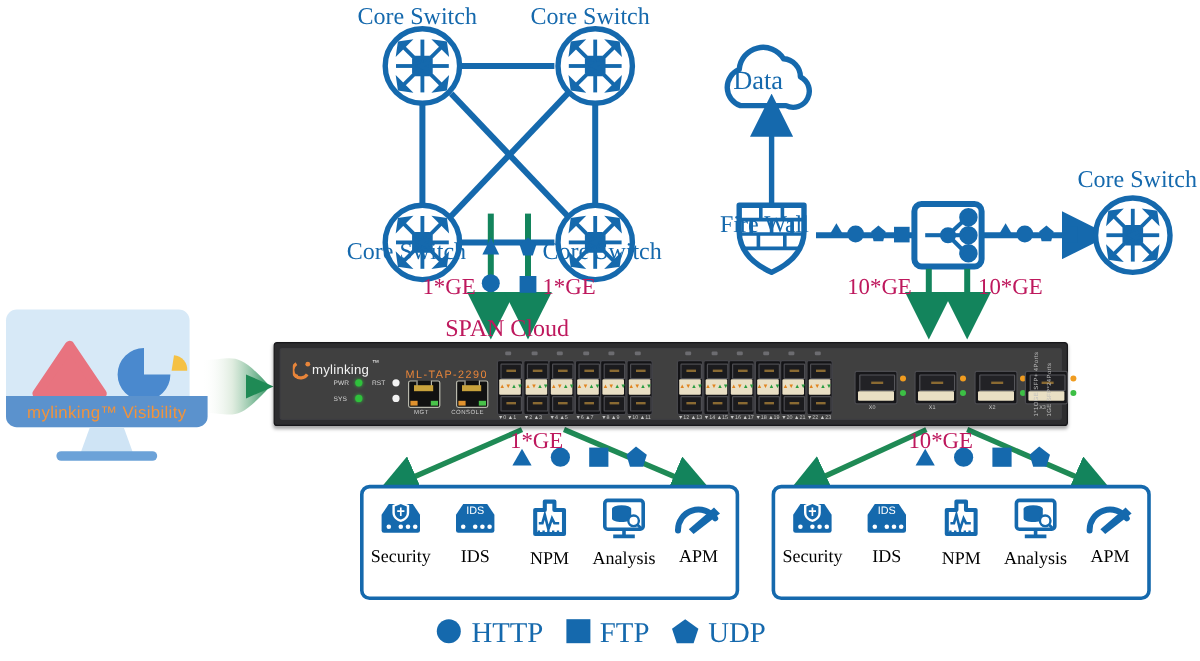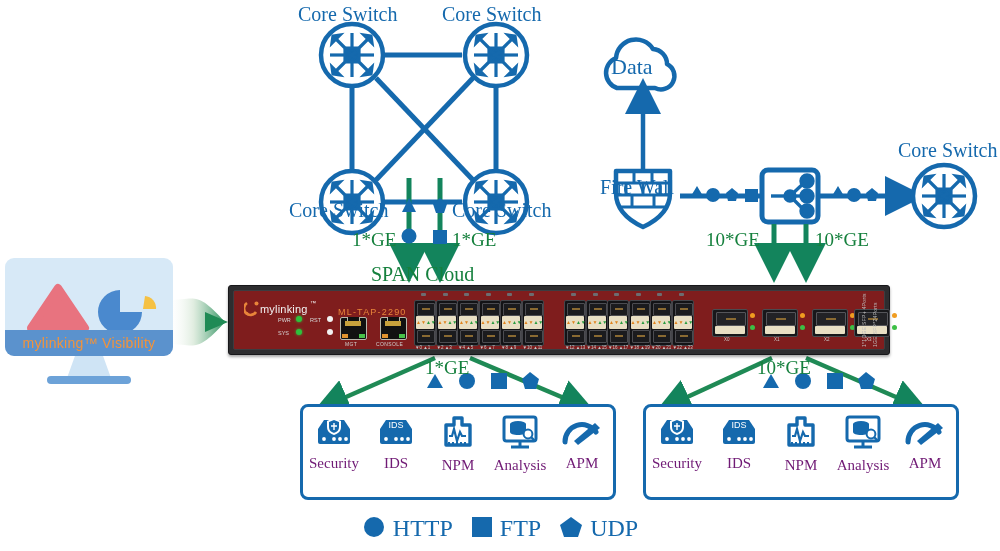--- a/index.html
+++ b/index.html
@@ -6,35 +6,35 @@
   body{
     width:1000px;height:551px;background:#ffffff;overflow:hidden;
     font-family:"Liberation Serif", serif;
     position:relative;
   }
   .stage{position:absolute;left:0;top:0;width:1000px;height:551px;}
   .lbl{
     position:absolute;color:#1569ad;font-family:"Liberation Serif",serif;
     white-space:nowrap;line-height:1;
   }
-  .lbl-green{color:#15803d;text-align:center;}
+  .lbl-green{color:#be185d;text-align:center;}
   .t20{font-size:20px;}
   .t19{font-size:19px;}
   .t22{font-size:22px;}
 
   
   .chassis{
     position:absolute;left:228px;top:285px;width:660px;height:68px;
     background:#2d2d2f;border-radius:3px;
     box-shadow:0 2px 3px rgba(0,0,0,.35);
     border:1px solid #17171a;
   }
   .chassis-inner{
     position:absolute;left:4px;top:4px;right:4px;bottom:4px;
-    background:#7f1d1d;border:1px solid #3c3c40;border-radius:2px;
+    background:#404040;border:1px solid #3c3c40;border-radius:2px;
   }
   .logo-wrap{position:absolute;left:10px;top:6px;width:72px;height:24px;}
   .logo-text{
     position:absolute;left:16px;top:6px;color:#f2f2f2;font-size:11px;
     font-family:"Liberation Sans",sans-serif;letter-spacing:.2px;
   }
   .logo-tm{position:absolute;left:66px;top:3px;color:#f2f2f2;font-size:6px;font-family:"Liberation Sans",sans-serif;}
   .model{
     position:absolute;left:104px;top:16px;color:#e8853a;font-size:9px;
     font-family:"Liberation Sans",sans-serif;letter-spacing:1.2px;
@@ -76,36 +76,36 @@
   .bled-o{background:#f09c20;}
   .bled-g{background:#3cbf45;}
   .sidetext{
     position:absolute;font-size:5px;color:#bdbdbd;font-family:"Liberation Sans",sans-serif;
     transform:rotate(-90deg);transform-origin:left top;white-space:nowrap;letter-spacing:.3px;
   }
 
   
   .monitor{position:absolute;left:5px;top:258px;width:168px;height:120px;}
   .mon-screen{
-    position:absolute;left:0;top:0;width:168px;height:98px;background:#d7e9f7;border-radius:9px;
+    position:absolute;left:0;top:0;width:153px;height:98px;background:#d7e9f7;border-radius:9px;
   }
   .mon-bar{
     position:absolute;left:0;bottom:0;width:168px;height:26px;background:#5b92cd;
     border-radius:0 0 9px 9px;display:flex;align-items:center;justify-content:center;
   }
   .mon-bar span{color:#f2933b;font-family:"Liberation Sans",sans-serif;font-size:14px;letter-spacing:.3px;}
   .mon-neck{position:absolute;left:62px;top:98px;width:44px;height:22px;background:#cfe4f5;
      clip-path:polygon(18% 0,82% 0,100% 100%,0 100%);}
   .mon-base{position:absolute;left:42px;top:118px;width:84px;height:8px;background:#6ca2d8;border-radius:4px;}
 
   
   .toolbox{position:absolute;border:3px solid #1569ad;border-radius:8px;background:#fff;}
   .toolrow{position:absolute;left:0;top:0;width:100%;height:100%;display:flex;align-items:flex-start;justify-content:space-around;padding-top:8px;box-sizing:border-box;}
   .tool{width:60px;text-align:center;}
-  .tool .name{color:#701a75;font-size:15px;font-family:"Liberation Serif",serif;margin-top:2px;display:block;}
+  .tool .name{color:#000000;font-size:15px;font-family:"Liberation Serif",serif;margin-top:2px;display:block;}
 
   .legend{position:absolute;left:0;top:515px;width:1000px;display:flex;align-items:center;justify-content:center;gap:18px;}
   .legend .item{display:flex;align-items:center;gap:7px;}
   .legend .item span.txt{color:#1569ad;font-size:24px;font-family:"Liberation Serif",serif;}
 </style>
 </head>
 <body>
 
 <div class="stage">
 

